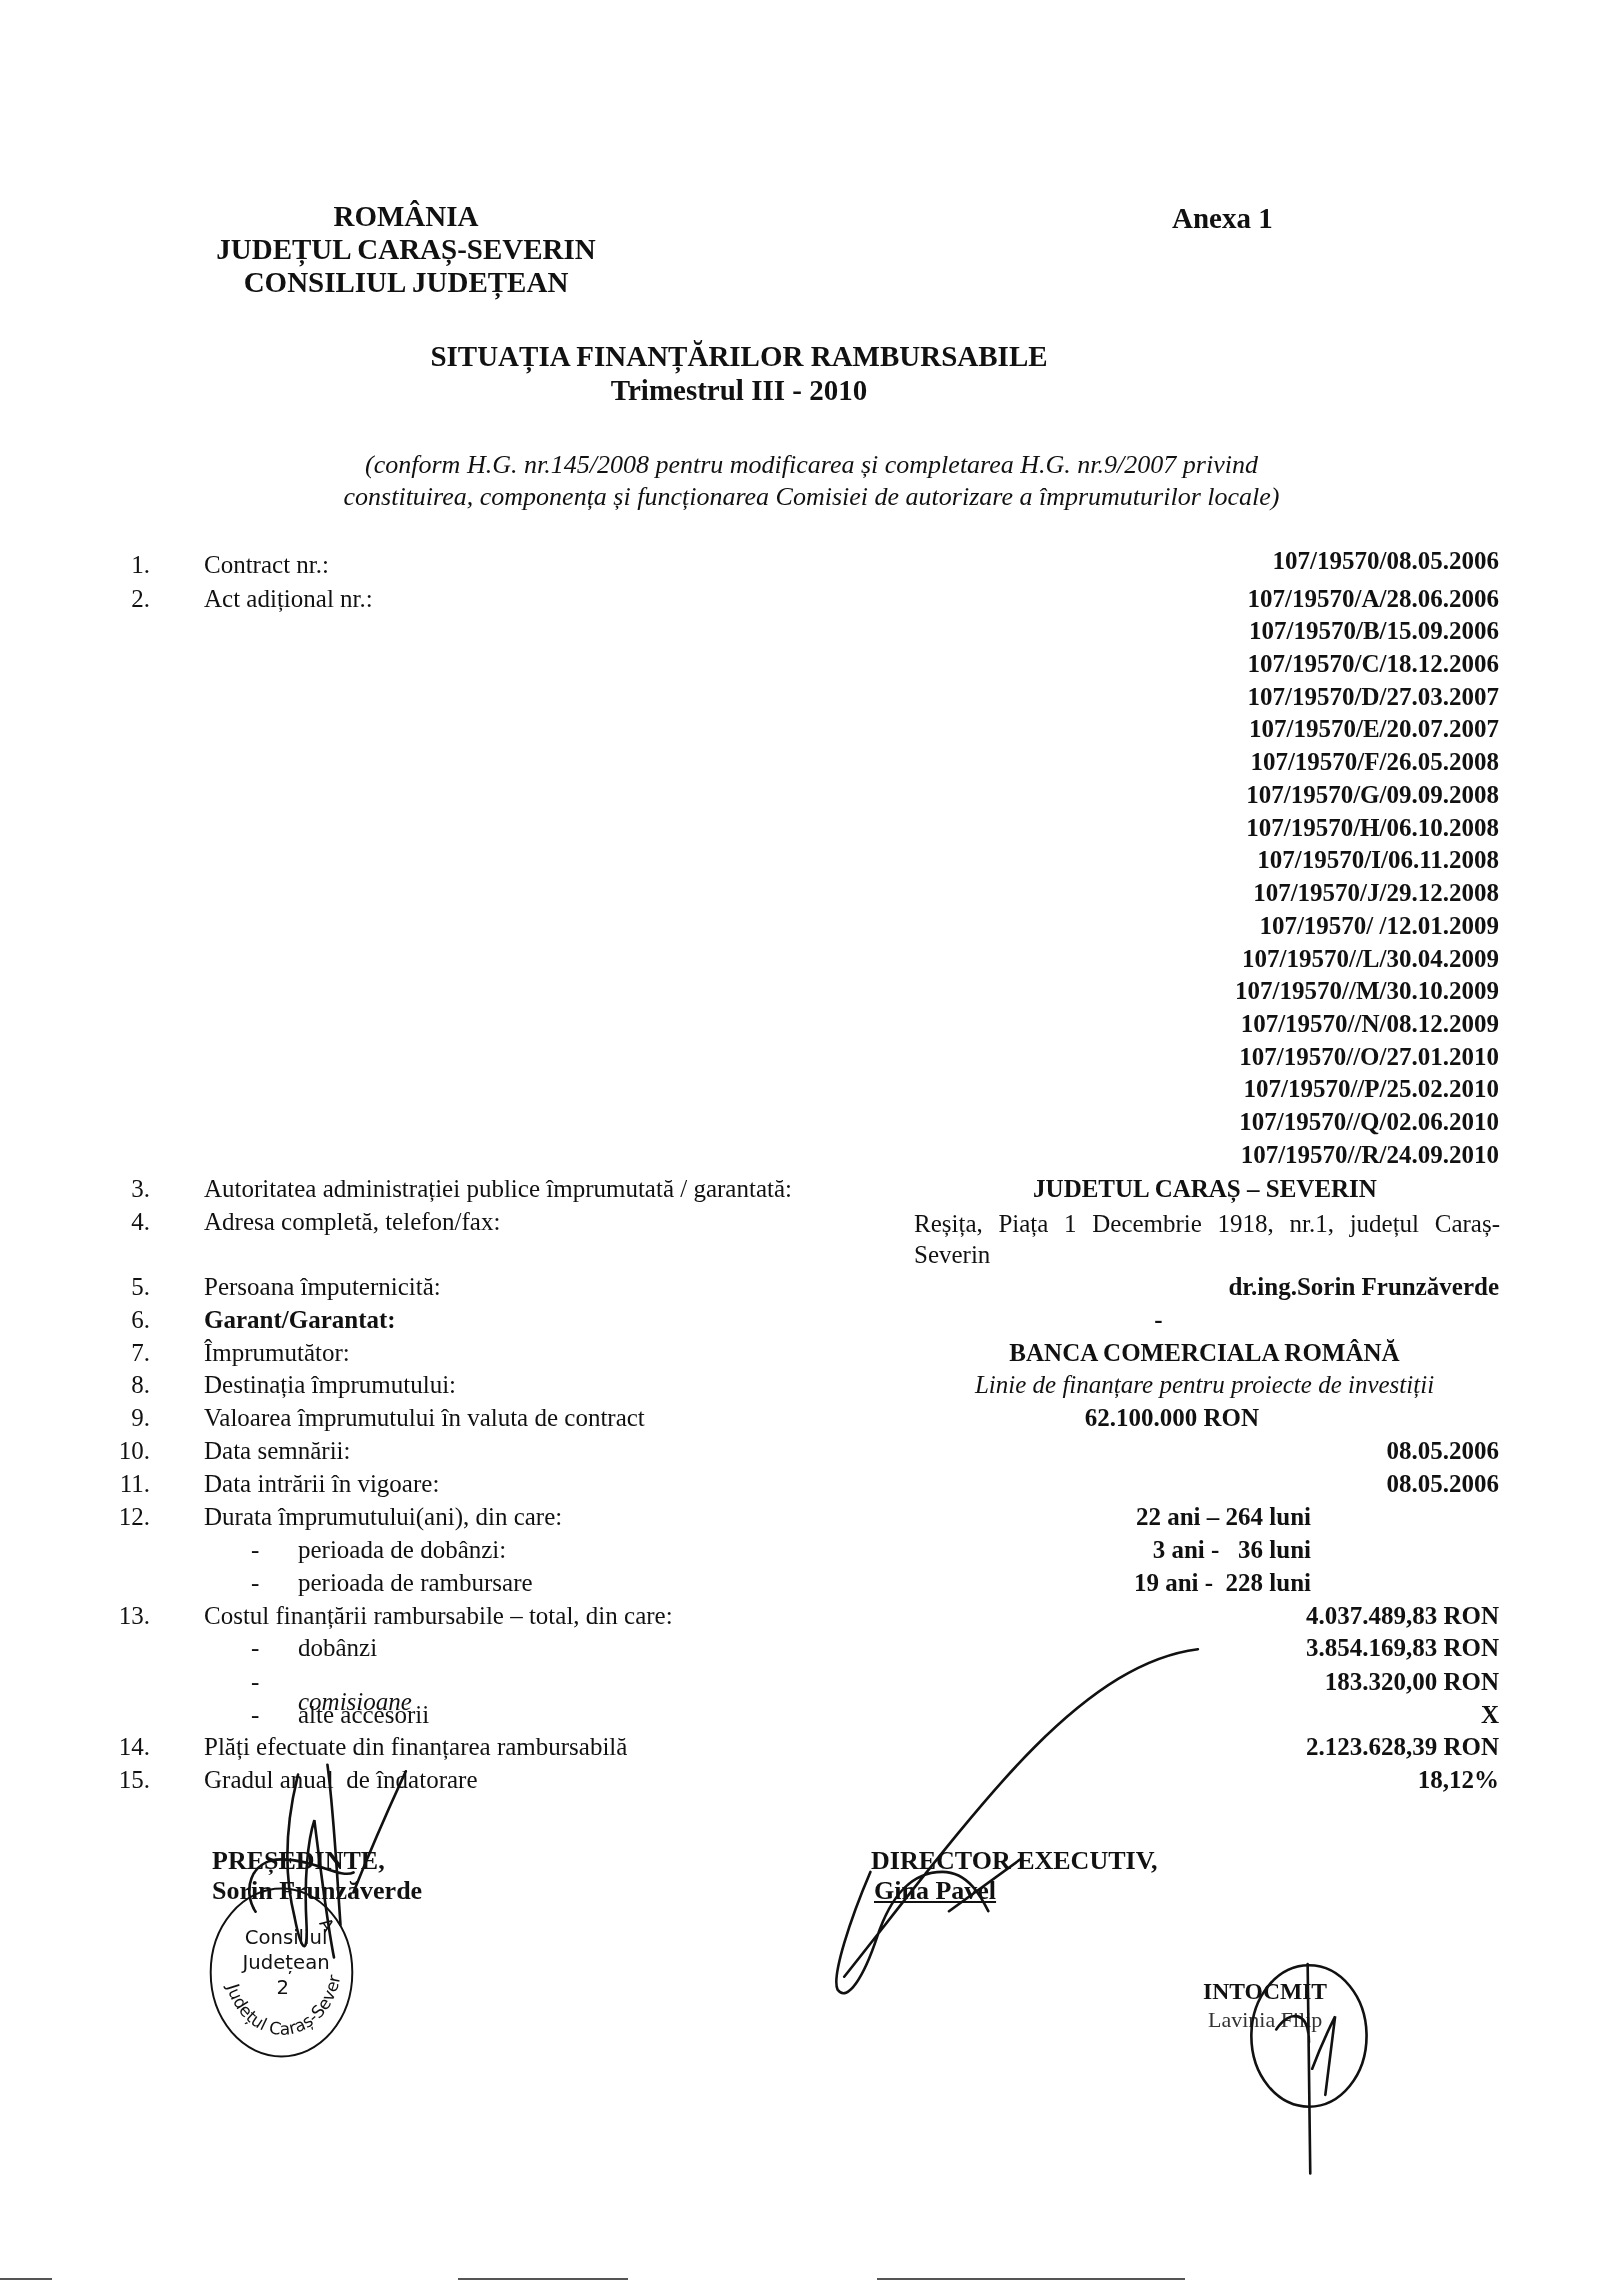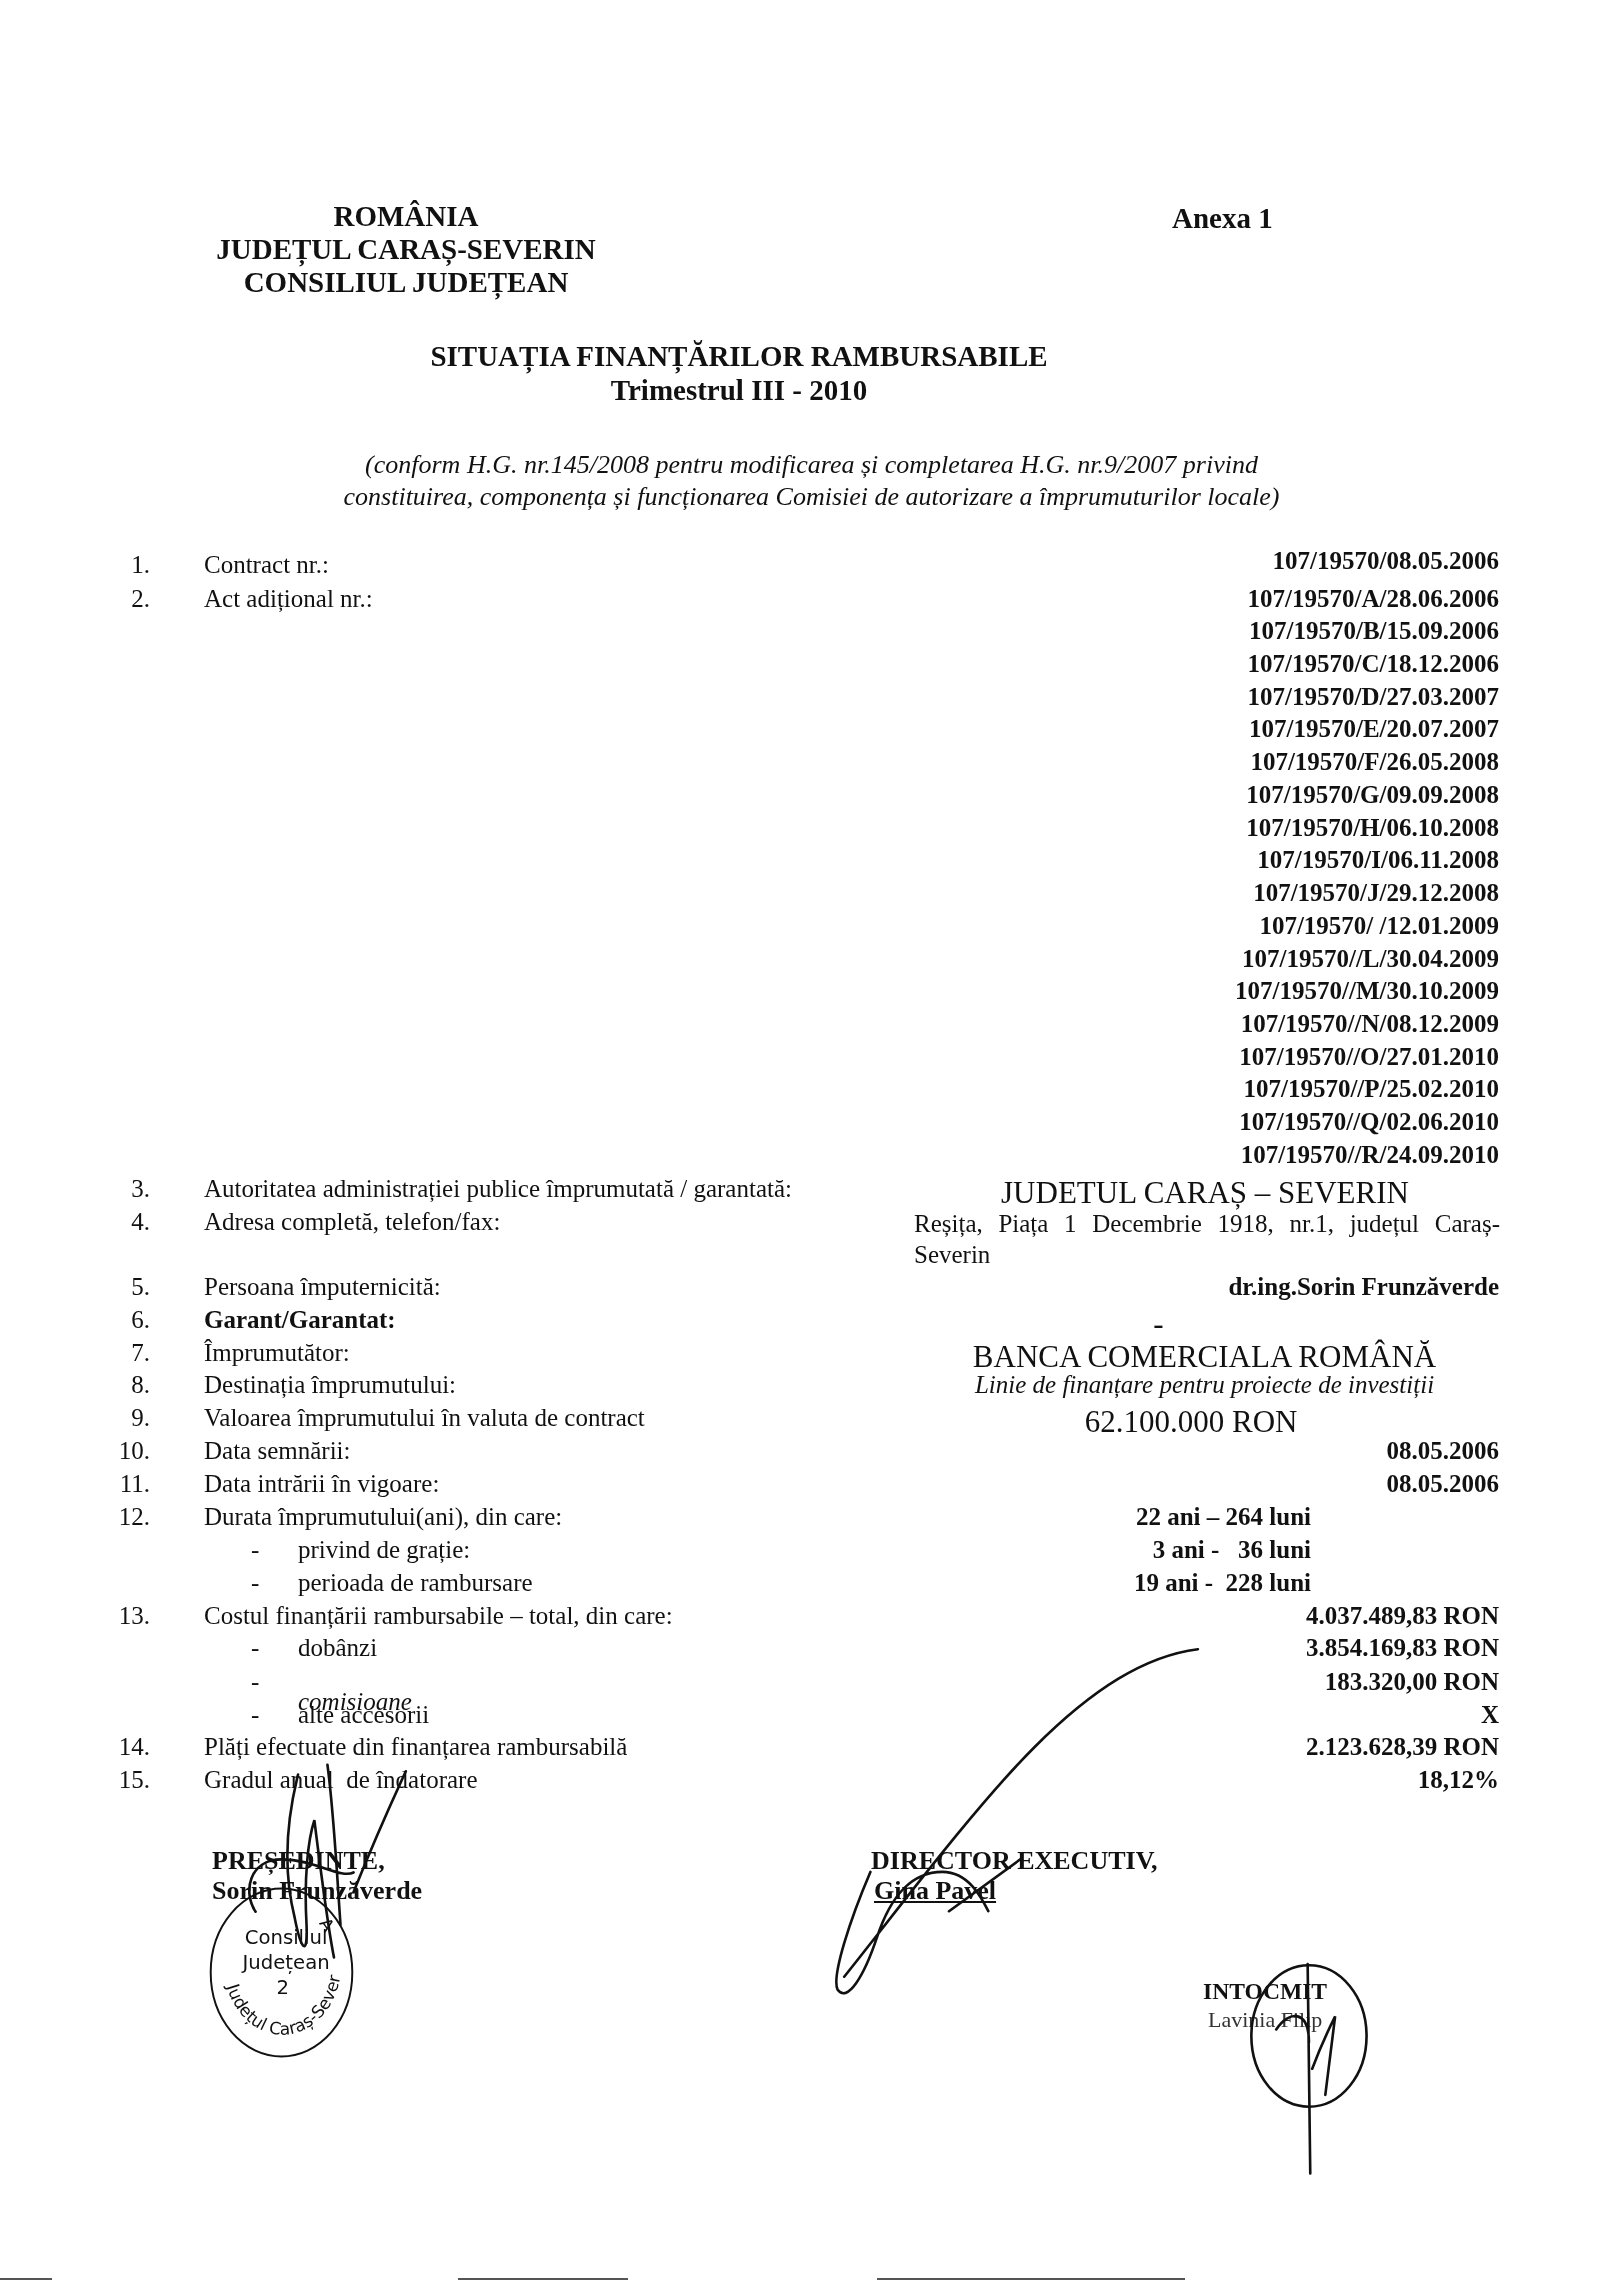--- a/index.html
+++ b/index.html
@@ -8,21 +8,21 @@
   .abs { position: absolute; white-space: nowrap; }
   .hdr { font-weight: bold; font-size: 29px; text-align: center; width: 458px; left: 177px; line-height: 33px; }
   .anexa { left: 1172px; top: 202px; font-weight: bold; font-size: 29px; }
   .title { left: 0; width: 1478px; text-align: center; font-weight: bold; font-size: 29px; }
   .intro { left: 196px; width: 1231px; text-align: center; font-style: italic; font-size: 26px; line-height: 33px; }
   .row-num { font-size: 25px; width: 52px; text-align: right; left: 98px; }
   .row-label { font-size: 25px; left: 204px; }
   .sub-dash { font-size: 25px; left: 251px; }
   .sub-label { font-size: 25px; left: 298px; }
   .val-right { font-size: 25px; font-weight: bold; right: 124px; text-align: right; }
-  .val-center { font-size: 31px; font-weight: normal; text-align: center; }
+  .val-center { font-size: 25px; font-weight: bold; text-align: center; }
   .addr { font-size: 25px; left: 914px; width: 586px; text-align: justify; text-align-last: left; line-height: 31px; white-space: normal; }
   .dest { font-size: 25px; font-style: italic; left: 910px; width: 589px; text-align: center; }
   .sig-title { font-weight: bold; font-size: 26px; }
   .sig-name { font-weight: bold; font-size: 26px; }
   .prep { font-size: 23.6px; font-weight: bold; }
   .prep-name { font-size: 22px; color: #333; }
   svg.ink { position: absolute; overflow: visible; }
   .scan-line { position: absolute; height: 2px; background: #555; }
 </style>
 </head>
@@ -120,21 +120,21 @@
   <div class="abs row-label" style="top:1470px;">Data intrării în vigoare:</div>
   <div class="abs val-right" style="top:1470px;">08.05.2006</div>
 </div>
 
 <div>
   <div class="abs row-num" style="top:1503px;">12.</div>
   <div class="abs row-label" style="top:1503px;">Durata împrumutului(ani), din care:</div>
   <div class="abs val-right" style="top:1503px; right:312px;">22 ani – 264 luni</div>
 
   <div class="abs sub-dash" style="top:1536px;">-</div>
-  <div class="abs sub-label" style="top:1536px;">privind de grație:</div>
+  <div class="abs sub-label" style="top:1536px;">perioada de dobânzi:</div>
   <div class="abs val-right" style="top:1536px; right:312px; white-space:pre;">3 ani -   36 luni</div>
 
   <div class="abs sub-dash" style="top:1569px;">-</div>
   <div class="abs sub-label" style="top:1569px;">perioada de rambursare</div>
   <div class="abs val-right" style="top:1569px; right:312px; white-space:pre;">19 ani -  228 luni</div>
 </div>
 
 <div>
   <div class="abs row-num" style="top:1602px;">13.</div>
   <div class="abs row-label" style="top:1602px;">Costul finanțării rambursabile – total, din care:</div>

